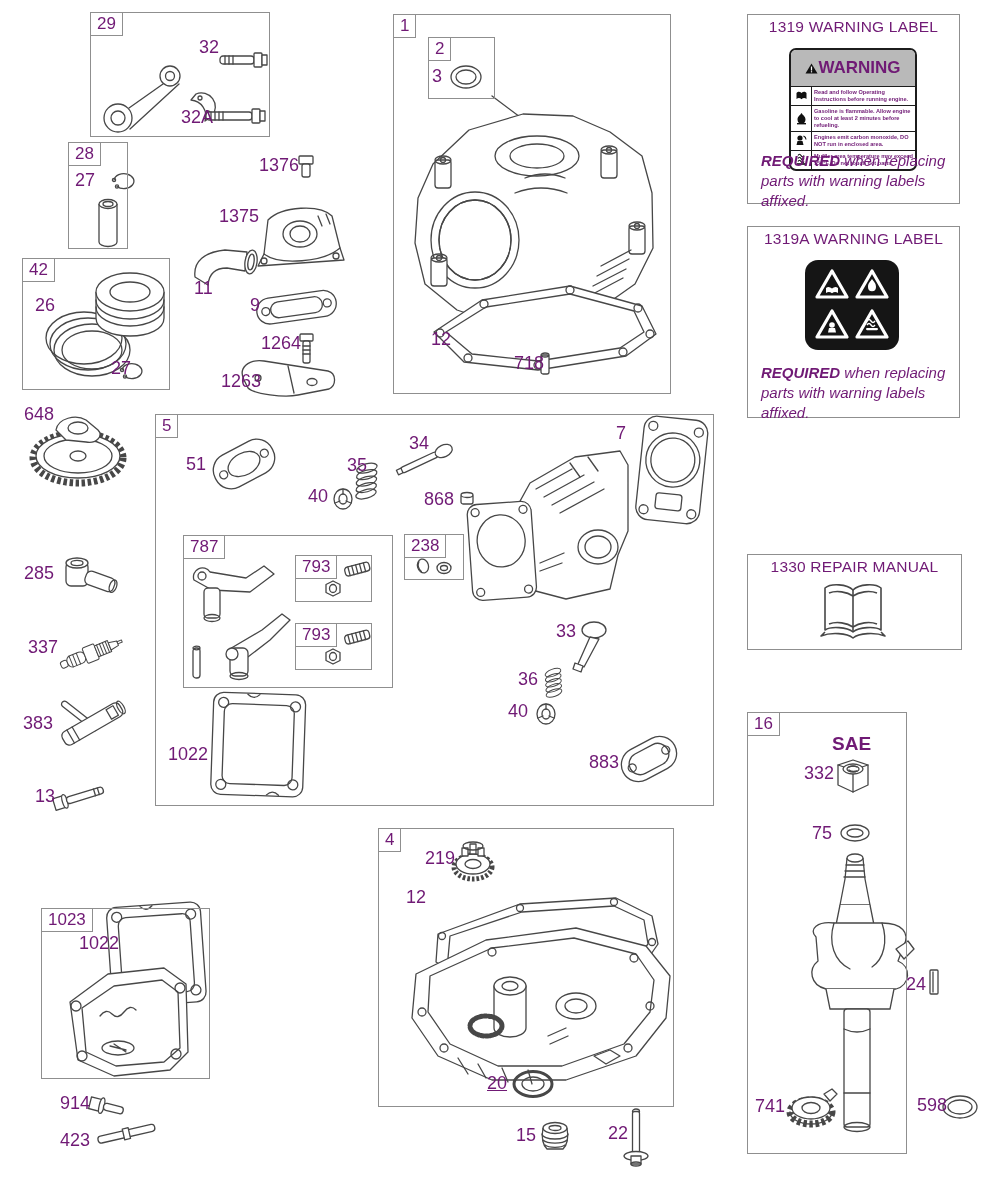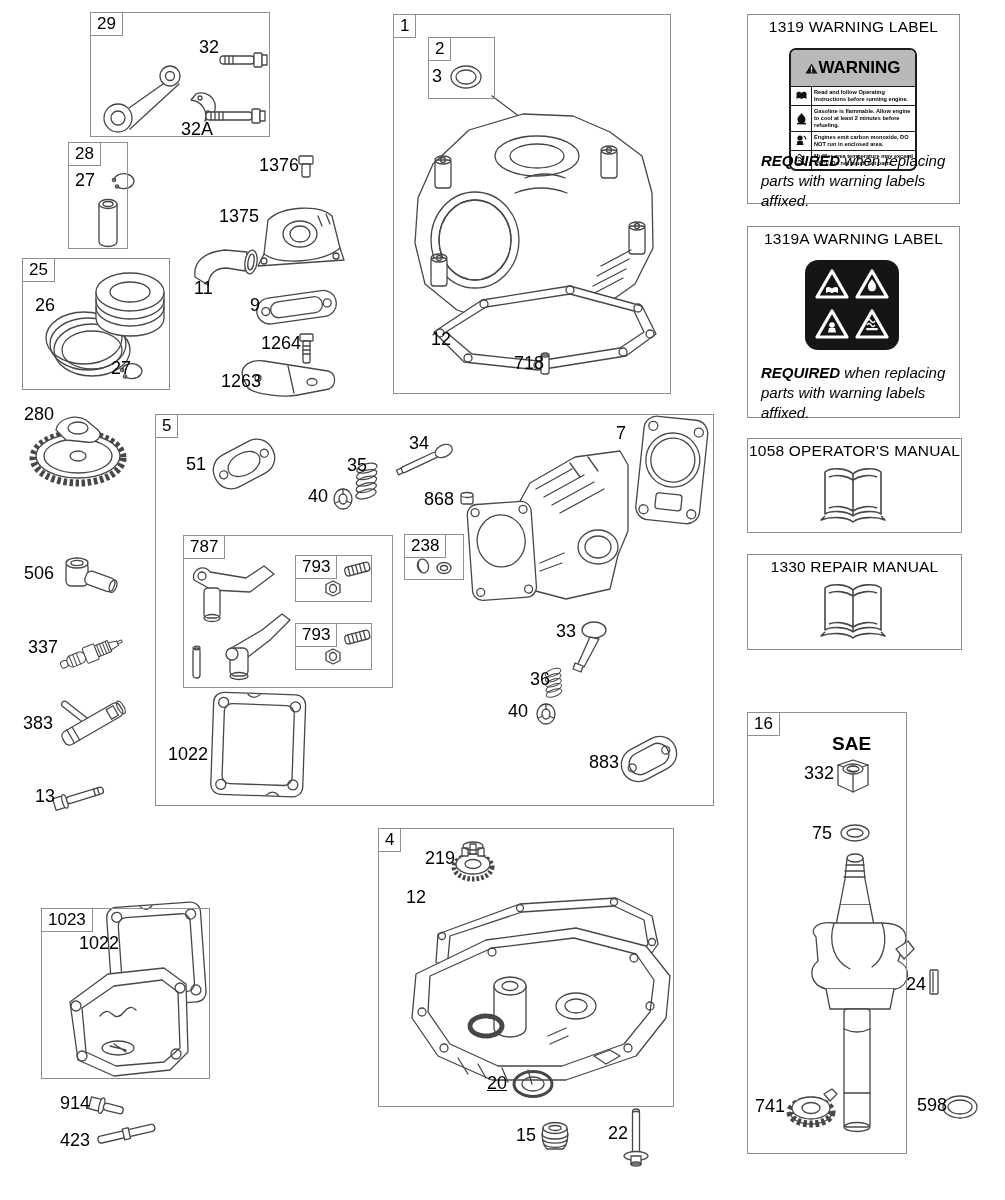--- a/index.html
+++ b/index.html
@@ -1,17 +1,17 @@
 <!DOCTYPE html>
 <html><head>
 <meta charset="utf-8">
 <style>
   html,body{margin:0;padding:0;background:#fff;}
   #stage{position:relative;width:1005px;height:1200px;background:#fff;
-         font-family:"Liberation Sans",sans-serif;color:#000000;overflow:hidden;}
+         font-family:"Liberation Sans",sans-serif;color:#701a75;overflow:hidden;}
   .gbox{position:absolute;border:1px solid #8f8f8f;background:transparent;}
   .tag{position:absolute;top:-1px;left:-1px;border:1px solid #8f8f8f;background:#fff;
        font-size:17px;line-height:20px;padding:1px 6px;}
   .callout{position:absolute;font-size:18px;white-space:nowrap;}
   .callout.bold{font-weight:bold;}
   .panel{position:absolute;border:1px solid #8f8f8f;background:#fff;}
   .panel-title{text-align:center;font-size:15.5px;letter-spacing:.2px;padding-top:3px;}
   .req{position:absolute;left:13px;width:186px;font-size:15px;font-style:italic;line-height:1.33;}
   .req b{font-weight:bold;}
   
@@ -477,21 +477,21 @@
     </g>
   </svg>
 
   <div class="gbox" style="left:90px;top:12px;width:178px;height:123px">
       <span class="tag">29</span>
     </div>
   <div class="gbox" style="left:68px;top:142px;width:58px;height:105px">
       <span class="tag">28</span>
     </div>
   <div class="gbox" style="left:22px;top:258px;width:146px;height:130px">
-      <span class="tag">25</span>
+      <span class="tag">42</span>
     </div>
   <div class="gbox" style="left:393px;top:14px;width:276px;height:378px">
       <span class="tag">1</span>
     </div>
   <div class="gbox" style="left:428px;top:37px;width:65px;height:60px">
       <span class="tag">2</span>
     </div>
   <div class="gbox" style="left:155px;top:414px;width:557px;height:390px">
       <span class="tag">5</span>
     </div>
@@ -594,62 +594,56 @@
           <g stroke="#fff" fill="none" stroke-width="1.4">
             <path d="M63,66 q2,-3 4,0 t4,0"></path>
             <path d="M63,62 q2,-3 4,0 t4,0"></path>
           </g>
           <rect x="62" y="69" width="12" height="2.2" rx="1.1" fill="#fff"></rect>
         </g>
     </svg>
     <div class="req" style="top:136px"><b>REQUIRED</b><span> when replacing parts with warning labels affixed.</span></div>
   </div>
 
-  <div class="panel" style="left:747px;top:438px;width:213px;height:93px">
-    <div class="panel-title">1058 OPERATOR'S MANUAL</div>
-    <svg class="bookwrap" width="72" height="60">
-        <use href="#bookicon"></use>
-      </svg>
-  </div>
 
   <div class="panel" style="left:747px;top:554px;width:213px;height:94px">
     <div class="panel-title">1330 REPAIR MANUAL</div>
     <svg class="bookwrap" width="72" height="60">
         <use href="#bookicon"></use>
       </svg>
   </div>
 
 
 <span class="callout" style="left: 199px; top: 37px;">32</span>
-    <span class="callout" style="left: 181px; top: 107px; margin-top: 12px;">32A</span>
+    <span class="callout" style="left: 181px; top: 107px;">32A</span>
     <span class="callout" style="left: 75px; top: 170px;">27</span>
     <span class="callout" style="left: 35px; top: 295px;">26</span>
     <span class="callout" style="left: 111px; top: 358px;">27</span>
-    <span class="callout" style="left: 24px; top: 404px;">280</span>
+    <span class="callout" style="left: 24px; top: 404px;">648</span>
     <span class="callout" style="left: 259px; top: 155px;">1376</span>
     <span class="callout" style="left: 219px; top: 206px;">1375</span>
     <span class="callout" style="left: 194px; top: 278px;">11</span>
     <span class="callout" style="left: 250px; top: 295px;">9</span>
     <span class="callout" style="left: 261px; top: 333px;">1264</span>
     <span class="callout" style="left: 221px; top: 371px;">1263</span>
     <span class="callout" style="left: 432px; top: 66px;">3</span>
     <span class="callout" style="left: 431px; top: 329px;">12</span>
     <span class="callout" style="left: 514px; top: 353px;">718</span>
     <span class="callout" style="left: 186px; top: 454px;">51</span>
     <span class="callout" style="left: 308px; top: 486px;">40</span>
     <span class="callout" style="left: 347px; top: 455px;">35</span>
     <span class="callout" style="left: 409px; top: 433px;">34</span>
     <span class="callout" style="left: 424px; top: 489px;">868</span>
     <span class="callout" style="left: 616px; top: 423px;">7</span>
     <span class="callout" style="left: 556px; top: 621px; text-align: right;">33</span>
-    <span class="callout" style="left: 530px; top: 669px; text-align: center;">36</span>
+    <span class="callout" style="left: 518px; top: 669px; text-align: center;">36</span>
     <span class="callout" style="left: 508px; top: 701px;">40</span>
     <span class="callout" style="left: 589px; top: 752px;">883</span>
     <span class="callout" style="left: 168px; top: 744px;">1022</span>
-    <span class="callout" style="left: 24px; top: 563px;">506</span>
+    <span class="callout" style="left: 24px; top: 563px;">285</span>
     <span class="callout" style="left: 28px; top: 637px;">337</span>
     <span class="callout" style="left: 23px; top: 713px;">383</span>
     <span class="callout" style="left: 35px; top: 786px;">13</span>
     <span class="callout" style="left: 425px; top: 848px;">219</span>
     <span class="callout" style="left: 406px; top: 887px;">12</span>
     <span class="callout" style="left: 487px; top: 1073px; text-decoration: underline;">20</span>
     <span class="callout" style="left: 79px; top: 933px;">1022</span>
     <span class="callout" style="left: 60px; top: 1093px;">914</span>
     <span class="callout" style="left: 60px; top: 1130px;">423</span>
     <span class="callout" style="left: 516px; top: 1125px;">15</span>

